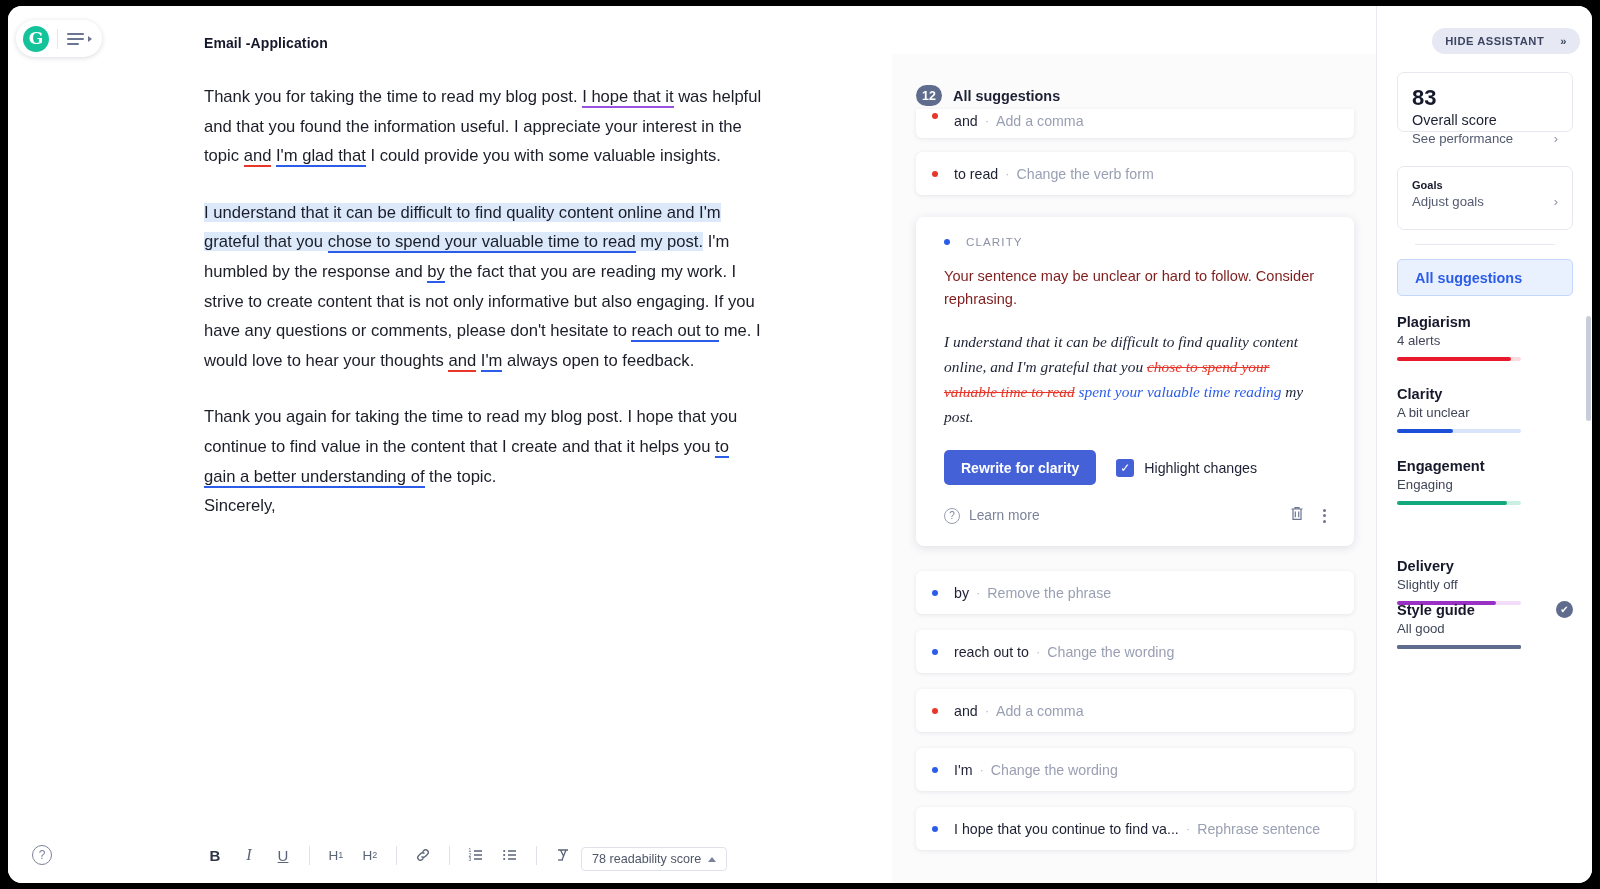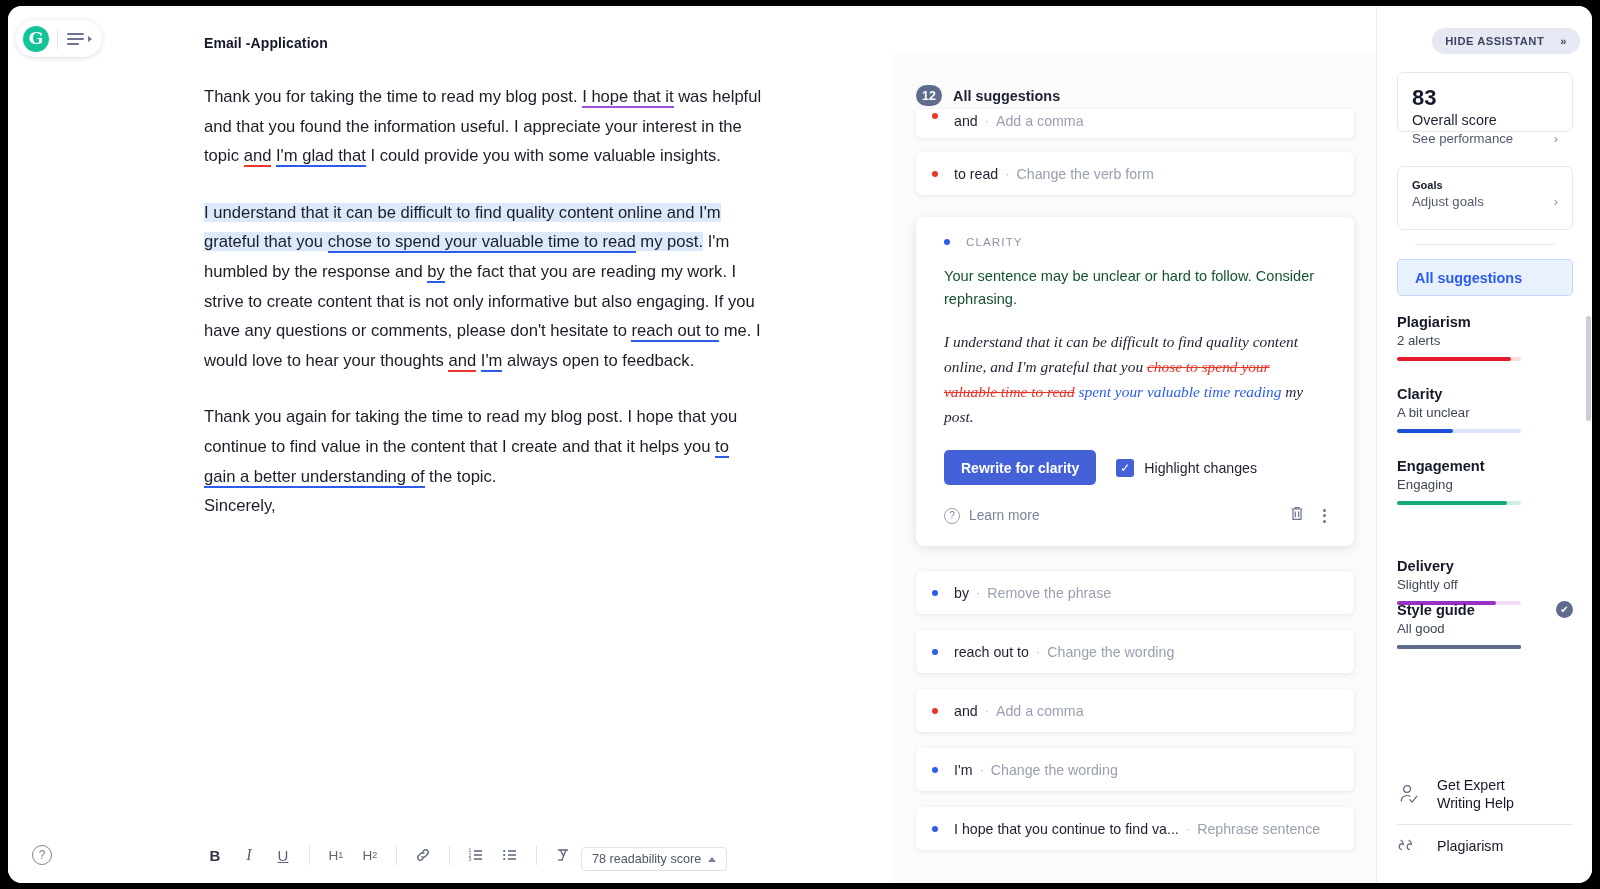--- a/index.html
+++ b/index.html
@@ -162,21 +162,21 @@
   .clarity-card {
     background: #ffffff;
     border-radius: 8px;
     box-shadow: 0 2px 10px rgba(40,50,80,0.13);
     padding: 18px 28px 20px 28px;
     margin-bottom: 25px;
   }
   .clar-head { display: flex; align-items: center; gap: 16px; margin-bottom: 17px; }
   .clar-dot { width:6px;height:6px;border-radius:50%;background:#2c5dea; }
   .clar-label { font-size: 11.6px; letter-spacing: 1.1px; color: #8d93a6; }
-  .clar-desc { font-size: 14.6px; color: #14532d; line-height: 23px; margin-bottom: 18px; }
+  .clar-desc { font-size: 14.6px; color: #7f1d1d; line-height: 23px; margin-bottom: 18px; }
   .clar-preview {
     font-family: "Liberation Serif", serif;
     font-style: italic;
     font-size: 15.4px; line-height: 25px; color: #1d2133;
     margin-bottom: 21px;
   }
   .strike { color: #e8362a; text-decoration: line-through; }
   .insert { color: #2c5dea; }
   .clar-actions { display: flex; align-items: center; gap: 20px; margin-bottom: 20px; }
   .btn-primary {
@@ -481,21 +481,21 @@
     <div class="divider-line"></div>
 
     <div class="all-sugg-btn">
       <span>All suggestions</span>
     </div>
 
     <div class="metric" style="top:308px;">
       <div class="metric-head">
         <span class="metric-name">Plagiarism</span>
       </div>
-      <div class="metric-val">2 alerts</div>
+      <div class="metric-val">4 alerts</div>
       <div class="meter" style="background:#fbdde0;">
         <span class="fill" style="width:92%;background:#e8192c;"></span>
       </div>
     </div>
 
     <div class="metric" style="top:380px;">
       <div class="metric-head">
         <span class="metric-name">Clarity</span>
       </div>
       <div class="metric-val">A bit unclear</div>
@@ -528,39 +528,17 @@
       <div class="metric-head">
         <span class="metric-name">Style guide</span>
         <span class="check-badge">✔</span>
       </div>
       <div class="metric-val">All good</div>
       <div class="meter" style="background:#5f6c8d;width:124px;">
         <span class="fill" style="width:100%;background:#5f6c8d;"></span>
       </div>
     </div>
 
-    <div class="assist-foot">
-      <div class="foot-row">
-        <span class="foot-ico">
-          <svg width="24" height="22" viewBox="0 0 24 22" fill="none" stroke="#5c657d" stroke-width="1.2">
-            <circle cx="9" cy="6" r="3.4"></circle>
-            <path d="M3.2 18.5c0-3.5 2.6-6 5.8-6 1.3 0 2.5.4 3.4 1.1"></path>
-            <path d="M11.5 16.4l2.6 2.8 5-6.4"></path>
-          </svg>
-        </span>
-        <span class="foot-text">Get Expert<br>Writing Help</span>
-      </div>
-      <div class="foot-div"></div>
-      <div class="foot-row">
-        <span class="foot-ico">
-          <svg width="24" height="18" viewBox="0 0 24 18" fill="none" stroke="#5c657d" stroke-width="1.2">
-            <path d="M4 12.5c-1.6 0-2.8-1.2-2.8-2.8S2.4 6.9 4 6.9c.5 0 1 .1 1.4.4C5.2 5 4.2 3.7 2.6 3"></path>
-            <path d="M12 12.5c-1.6 0-2.8-1.2-2.8-2.8s1.2-2.8 2.8-2.8c.5 0 1 .1 1.4.4-.2-2.3-1.2-3.6-2.8-4.3"></path>
-          </svg>
-        </span>
-        <span class="foot-text">Plagiarism</span>
-      </div>
-    </div>
 
     <div class="scrollbar"></div>
   </div>
 
 </div>
 
 </body></html>

